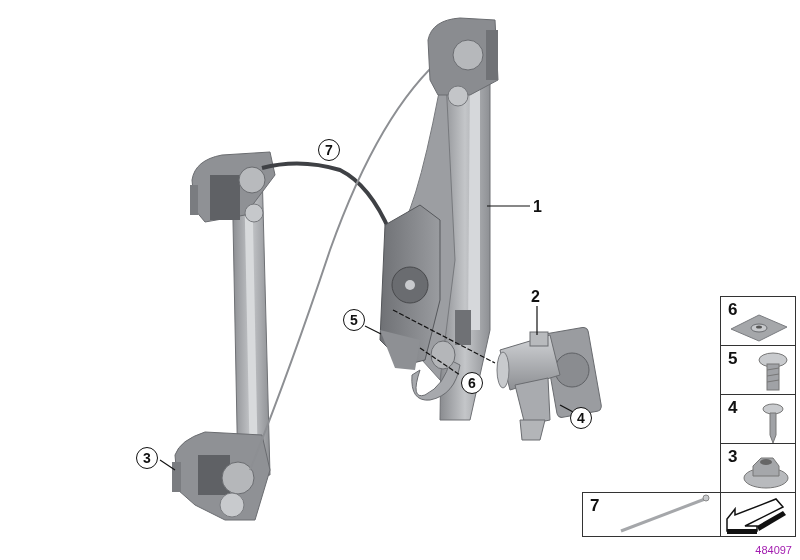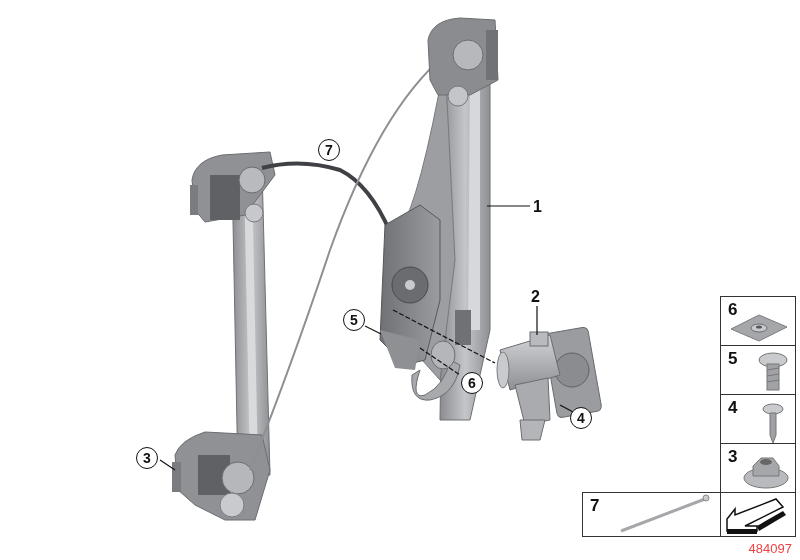--- a/index.html
+++ b/index.html
@@ -3,21 +3,21 @@
 <meta charset="utf-8">
 <style>
   html,body{margin:0;padding:0;background:#fff;}
   body{width:800px;height:560px;position:relative;overflow:hidden;font-family:"Liberation Sans",sans-serif;}
   .canvas{position:absolute;left:0;top:0;width:800px;height:560px;}
   .callout{position:absolute;width:22px;height:22px;border:1.6px solid #111;border-radius:50%;background:#fff;
     display:flex;align-items:center;justify-content:center;font-weight:bold;font-size:14px;color:#111;box-sizing:border-box;}
   .label{position:absolute;font-weight:bold;font-size:16px;color:#111;}
   .legend{position:absolute;border:1px solid #333;box-sizing:border-box;background:#fff;}
   .legend .num{position:absolute;left:7px;top:3px;font-weight:bold;font-size:17px;color:#111;}
-  .docid{position:absolute;right:8px;bottom:4px;font-size:13px;color:#ef4444;}
+  .docid{position:absolute;right:8px;bottom:4px;font-size:11px;color:#a21caf;}
 </style>
 </head>
 <body>
 
 <div class="canvas">
 <svg width="800" height="560" viewBox="0 0 800 560">
   <defs>
     <linearGradient id="rail" x1="0" x2="1">
       <stop offset="0" stop-color="#8a8c90"></stop>
           <stop offset="0.5" stop-color="#c4c6c9"></stop>

